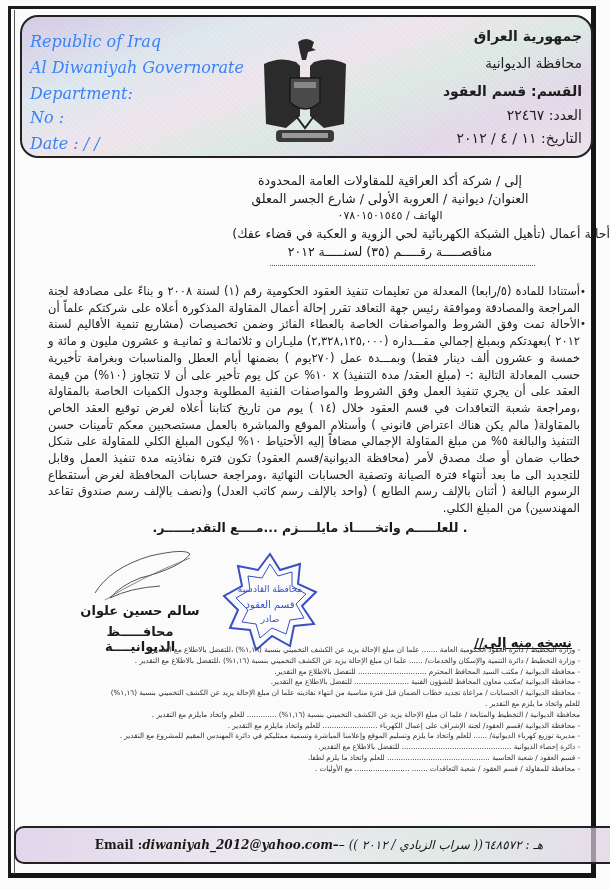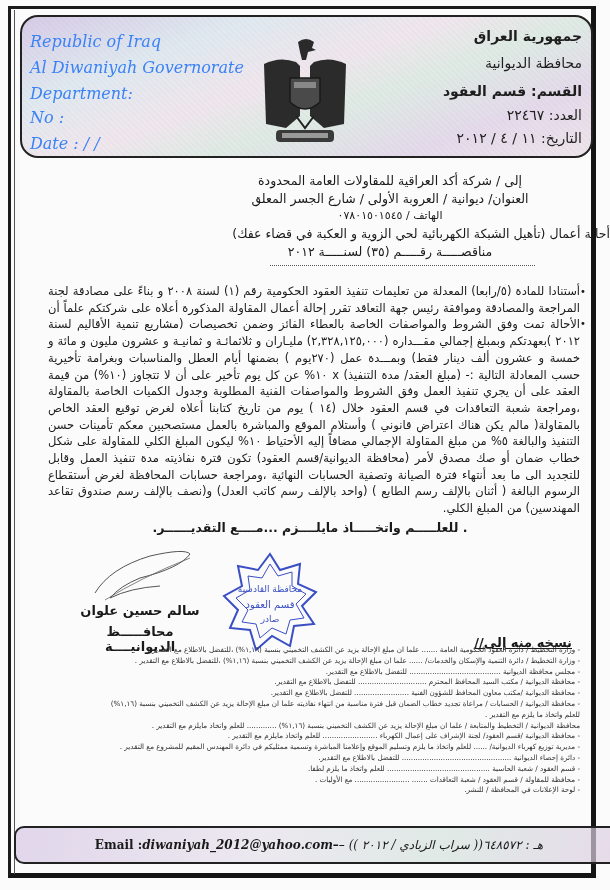--- a/index.html
+++ b/index.html
@@ -108,32 +108,30 @@
   <polygon points="50,12 58,24 72,20 72,34 86,42 76,52 84,66 70,68 66,82 52,76 40,86 36,72 22,70 28,58 16,46 30,38 28,24 42,26" fill="none" stroke="#3a4fc4" stroke-width="1"></polygon>
   <text x="50" y="40" text-anchor="middle" font-size="9" fill="#3a4fc4" font-family="DejaVu Sans, sans-serif">محافظة القادسية</text>
   <text x="50" y="56" text-anchor="middle" font-size="10" fill="#3a4fc4" font-family="DejaVu Sans, sans-serif">قسم العقود</text>
   <text x="50" y="70" text-anchor="middle" font-size="9" fill="#3a4fc4" font-family="DejaVu Sans, sans-serif">صادر</text>
 </svg>
 
 <div class="cc-title">نسخه منه إلى//</div>
 <div class="cc-list">
   <div class="cc-item">- وزارة التخطيط / دائرة العقود الحكومية العامة ....... علما ان مبلغ الإحالة يزيد عن الكشف التخميني بنسبة (١,١٦%) ،للتفضل بالاطلاع مع التقدير .</div>
   <div class="cc-item">- وزارة التخطيط / دائرة التنمية والإسكان والخدمات/ ...... علما ان مبلغ الإحالة يزيد عن الكشف التخميني بنسبة (١,١٦%) ،للتفضل بالاطلاع مع التقدير .</div>
-  <div class="cc-item">- مجلس محافظة الديوانية ........................................ للتفضل بالاطلاع مع التقدير.</div>
   <div class="cc-item">- محافظة الديوانية / مكتب السيد المحافظ المحترم .............................. للتفضل بالاطلاع مع التقدير.</div>
   <div class="cc-item">- محافظة الديوانية /مكتب معاون المحافظ للشؤون الفنية ........................ للتفضل بالاطلاع مع التقدير.</div>
   <div class="cc-item">- محافظة الديوانية / الحسابات / مراعاة تجديد خطاب الضمان قبل فترة مناسبة من انتهاء نفاذيته علما ان مبلغ الإحالة يزيد عن الكشف التخميني بنسبة (١,١٦%)</div>
   <div class="cc-item">للعلم واتخاذ ما يلزم مع التقدير .</div>
   <div class="cc-item">محافظة الديوانية / التخطيط والمتابعة / علما ان مبلغ الإحالة يزيد عن الكشف التخميني بنسبة (١,١٦%) ............. للعلم واتخاذ مايلزم مع التقدير .</div>
   <div class="cc-item">- محافظة الديوانية /قسم العقود/ لجنة الإشراف على إعمال الكهرباء ........................ للعلم واتخاذ مايلزم مع التقدير .</div>
   <div class="cc-item">- مديرية توزيع كهرباء الديوانية/ ...... للعلم واتخاذ ما يلزم وتسليم الموقع وإعلامنا المباشرة وتسمية ممثليكم في دائرة المهندس المقيم للمشروع مع التقدير .</div>
   <div class="cc-item">- دائرة إحصاء الديوانية ................................................ للتفضل بالاطلاع مع التقدير.</div>
   <div class="cc-item">- قسم العقود / شعبة الحاسبة ............................................. للعلم واتخاذ ما يلزم لطفا.</div>
   <div class="cc-item">- محافظة للمقاولة / قسم العقود / شعبة التعاقدات ....... ........................ مع الأوليات .</div>
-  <div class="cc-item">- لوحة الإعلانات في المحافظة / للنشر.</div>
 </div>
 
 <div class="footer-box">
   <span>Email :</span>
   <span class="em">diwaniyah_2012@yahoo.com</span>
   <span>–</span>
   <span class="ar">(( سراب الزبادي / ٢٠١٢ )) –</span>
   <span class="ar">هـ : ٦٤٨٥٧٢</span>
 </div>
 

